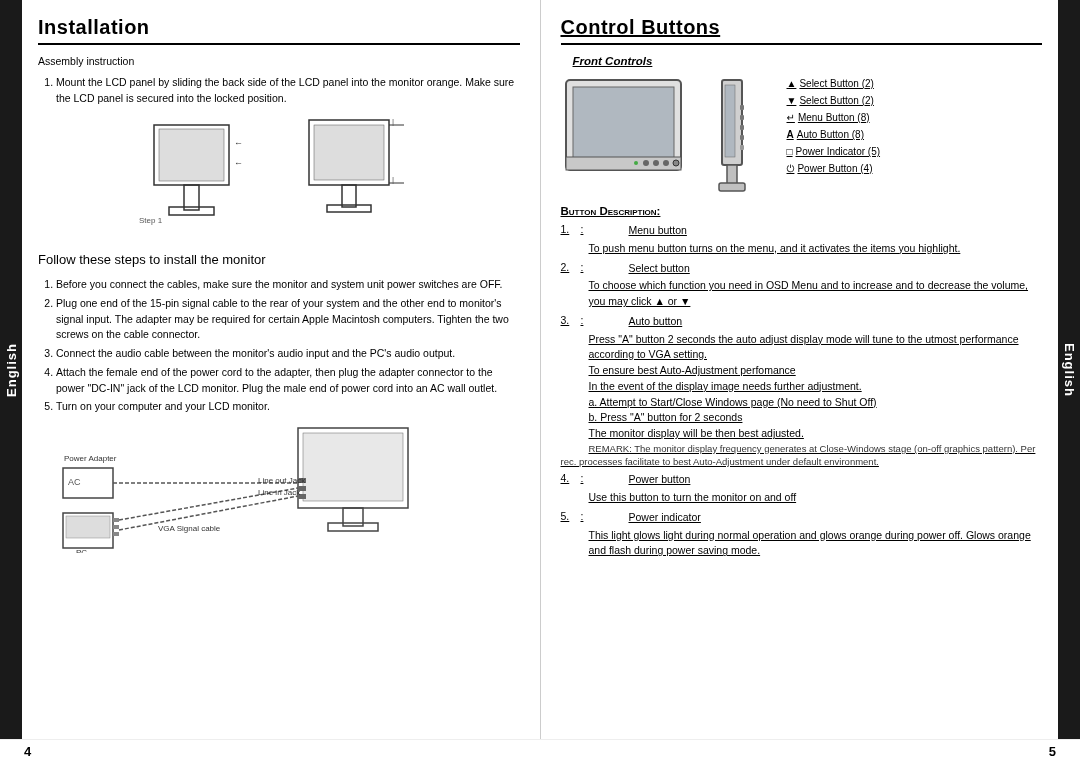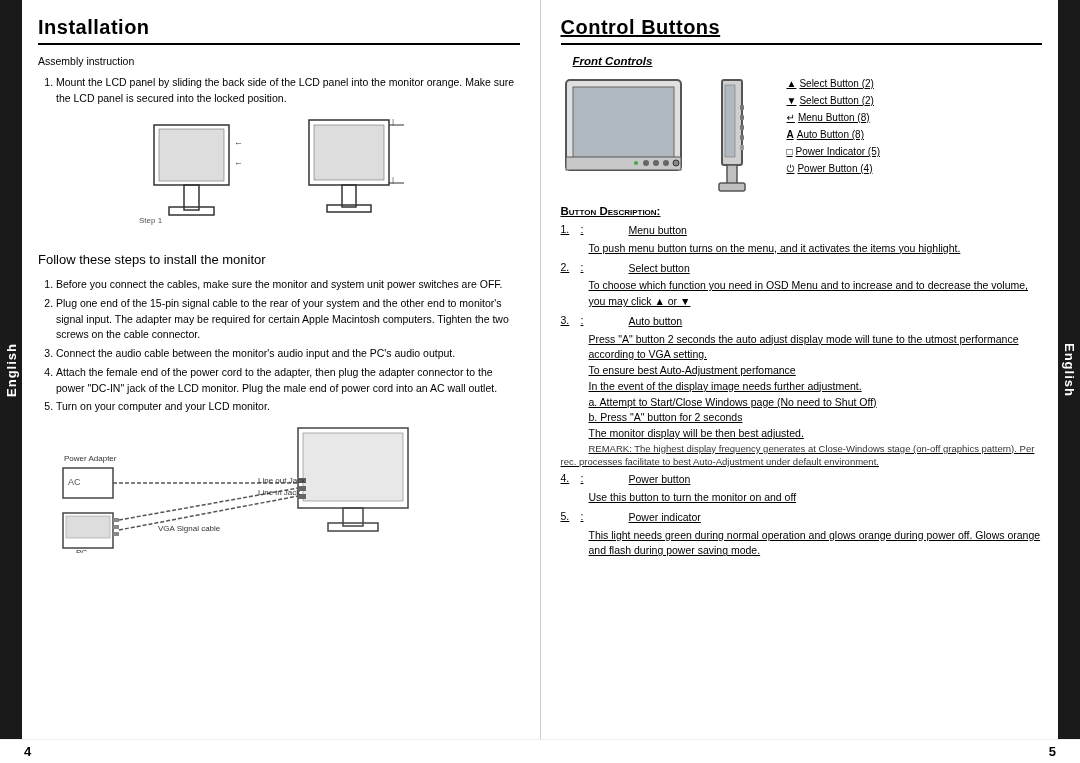--- a/index.html
+++ b/index.html
@@ -387,37 +387,37 @@
           <span class="desc-num">3.</span>
           <span class="desc-colon">:</span>
           <span class="desc-content">Auto button</span>
         </div>
         <span class="desc-indent">Press "A" button 2 seconds the auto adjust display mode will tune to the utmost performance according to VGA setting.</span>
         <span class="desc-indent">To ensure best Auto-Adjustment perfomance</span>
         <span class="desc-indent">In the event of the display image needs further adjustment.</span>
         <span class="desc-indent">a. Attempt to Start/Close Windows page (No need to Shut Off)</span>
         <span class="desc-indent">b. Press "A" button for 2 seconds</span>
         <span class="desc-indent">The monitor display will be then best adjusted.</span>
-        <span class="desc-remark">REMARK: The highest display frequency generates at Close-Windows stage (on-off graphics pattern). Per rec. processes facilitate to best Auto-Adjustment under default environment.</span>
+        <span class="desc-remark">REMARK: The monitor display frequency generates at Close-Windows stage (on-off graphics pattern). Per rec. processes facilitate to best Auto-Adjustment under default environment.</span>
 
         
         <div class="desc-item" style="margin-top:4px;">
           <span class="desc-num">4.</span>
           <span class="desc-colon">:</span>
           <span class="desc-content">Power button</span>
         </div>
         <span class="desc-indent">Use this button to turn the monitor on and off</span>
 
         
         <div class="desc-item" style="margin-top:4px;">
           <span class="desc-num">5.</span>
           <span class="desc-colon">:</span>
           <span class="desc-content">Power indicator</span>
         </div>
-        <span class="desc-indent">This light needs green during normal operation and glows orange during power off. Glows orange and flash during power saving mode.</span>
+        <span class="desc-indent">This light glows light during normal operation and glows orange during power off. Glows orange and flash during power saving mode.</span>
       </div>
 
     </div>
   </div>
 
   <div class="side-tab side-tab-right">
     <span class="side-tab-text">English</span>
   </div>
 </div>
 

